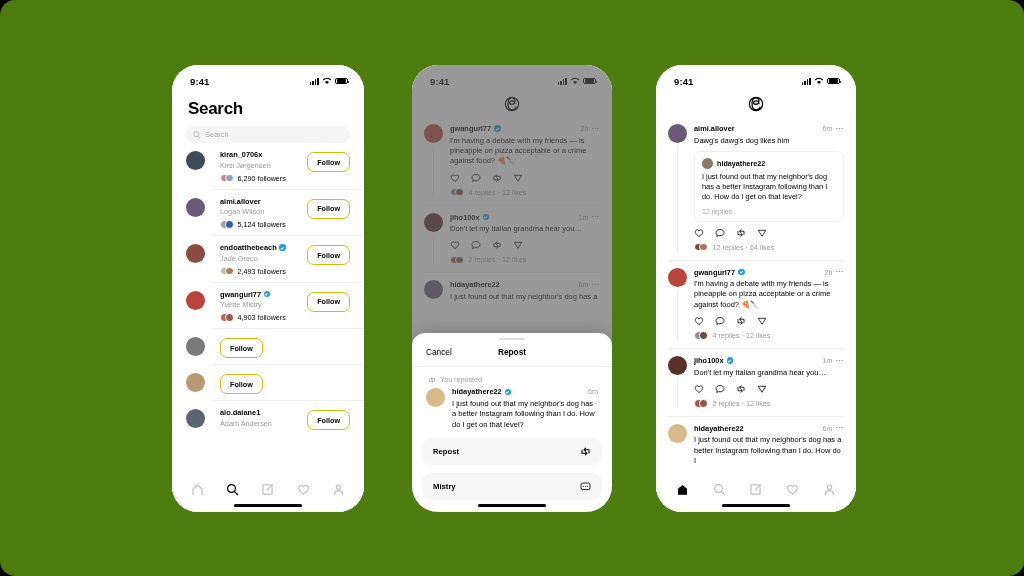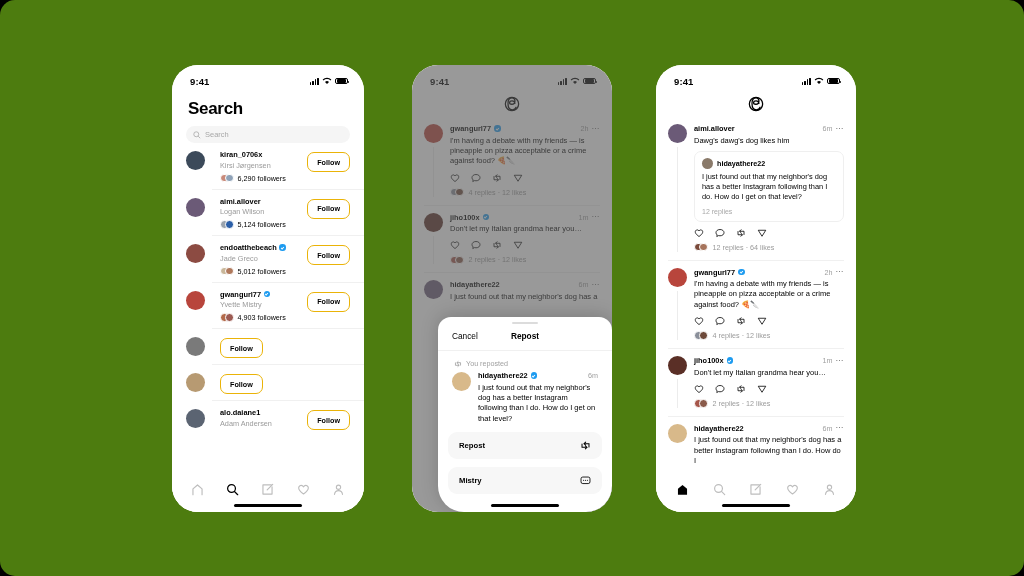--- a/index.html
+++ b/index.html
@@ -127,23 +127,22 @@
   .qav { width: 11px; height: 11px; border-radius: 50%; overflow: hidden; flex: 0 0 auto; }
   .qname { font-size: 7.2px; font-weight: bold; color: #000; }
   .qtext { font-size: 7.4px; color: #000; line-height: 1.38; margin-top: 3px; }
   .qreplies { font-size: 7px; color: #a8a8a8; margin-top: 5px; }
   .sep { height: 1px; background: #f0f0f0; margin: 6px 12px 0 12px; }
 
   
   .sheet {
     position: absolute; left: 0; right: 0; bottom: 0; z-index: 10;
     background: #fff; border-radius: 13px 13px 26px 26px;
-    padding-bottom: 18px;
+    padding-bottom: 12px;
     box-shadow: 0 -2px 18px rgba(0,0,0,0.18);
-    margin-left: 26px;
   }
   .grabber { width: 26px; height: 2.6px; background: #dcdcdc; border-radius: 2px; margin: 5px auto 0; }
   .sheet-head {
     display: flex; align-items: center; padding: 7px 14px 9px; position: relative;
   }
   .sheet-cancel { font-size: 8.3px; color: #000; }
   .sheet-title {
     position: absolute; left: 0; right: 0; text-align: center;
     font-size: 8.3px; font-weight: bold; color: #000; pointer-events: none;
   }
@@ -238,21 +237,21 @@
               <div class="uname">
                 <span>endoatthebeach</span>
                 <span class="verified"></span>
               </div>
               <div class="ureal">Jade Greco</div>
               <div class="ufoll">
                 <span class="minipair">
                   <span style="background:#c9b79a"></span>
                   <span style="background:#b0795c"></span>
                 </span>
-                <span>5,012 followers</span>
+                <span>2,493 followers</span>
               </div>
             </div>
             <div class="followbtn">Follow</div>
           </div>
           <div class="divider"></div>
           <div class="urow">
             <div class="av" style="background:#b8453c"></div>
             <div class="umid">
               <div class="uname">
                 <span>gwangurl77</span>

